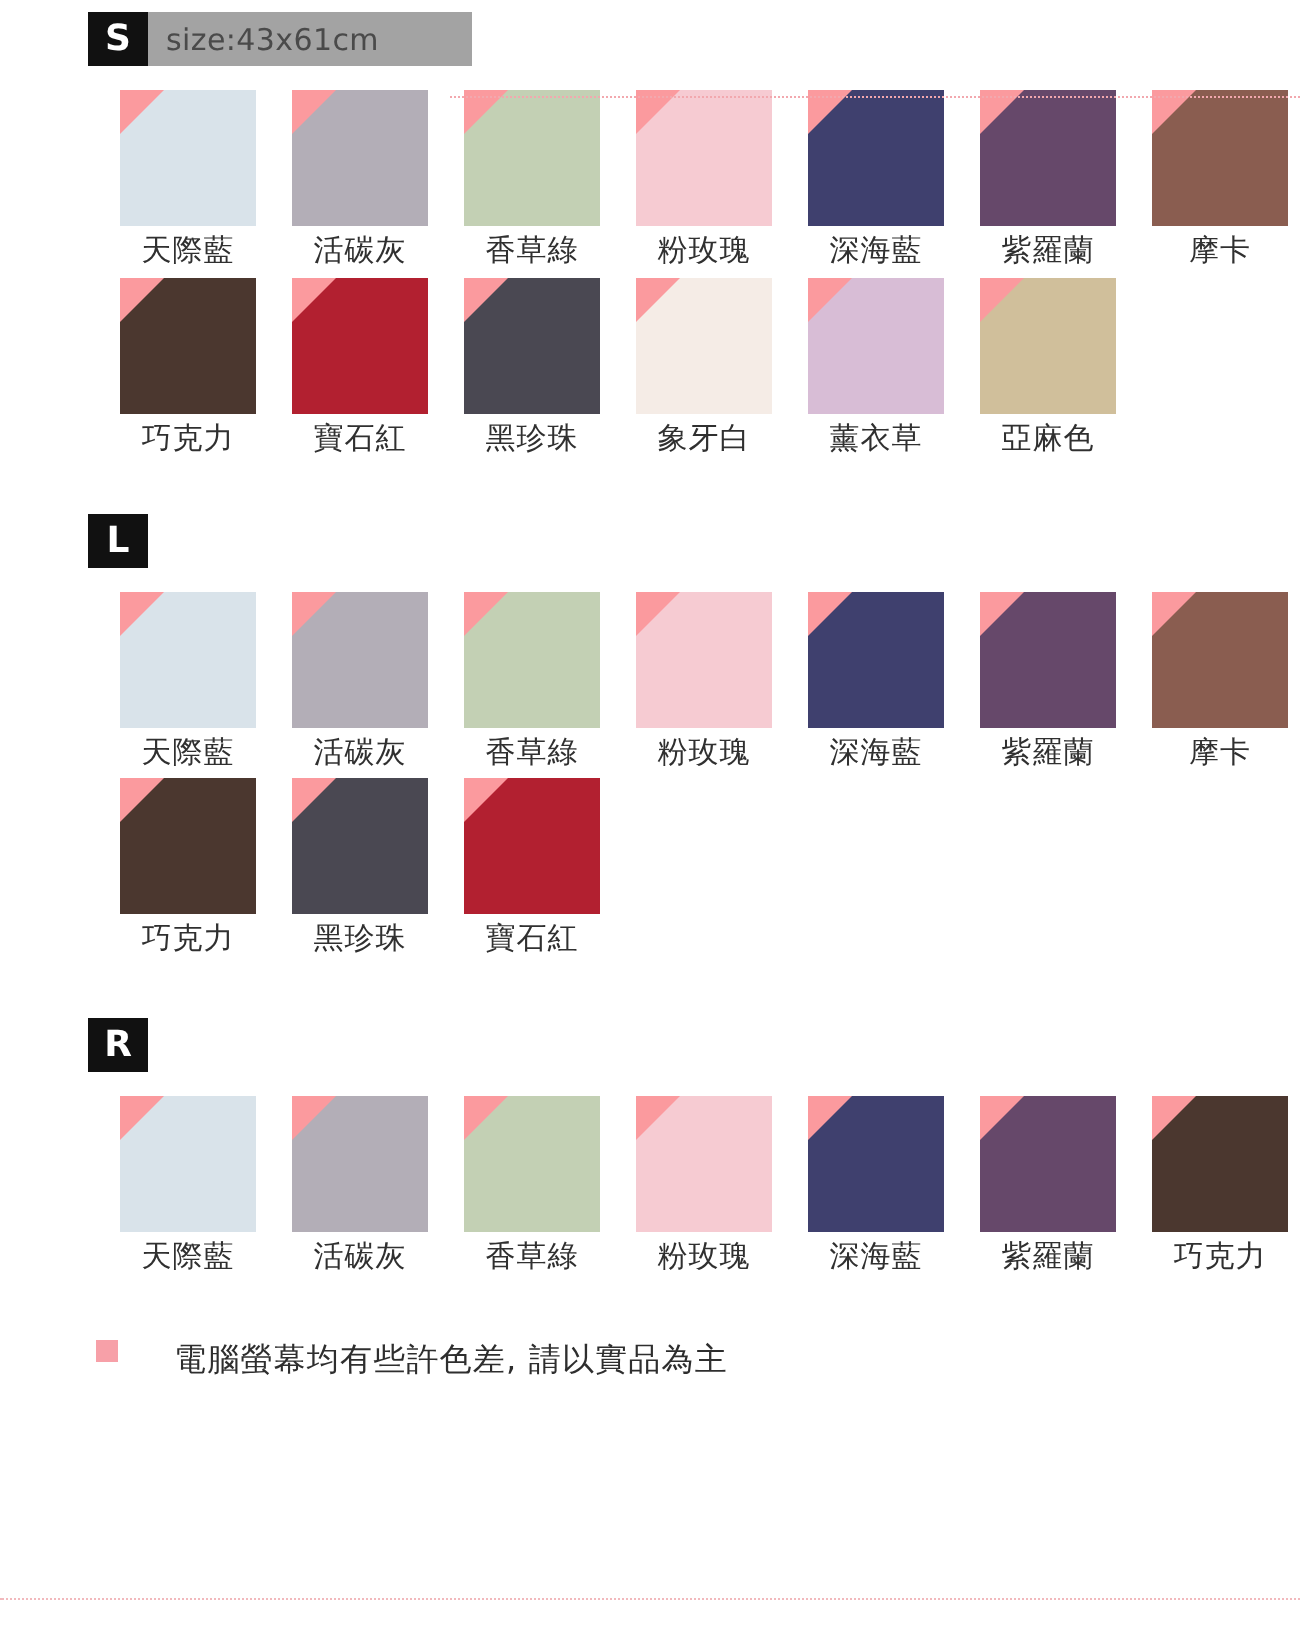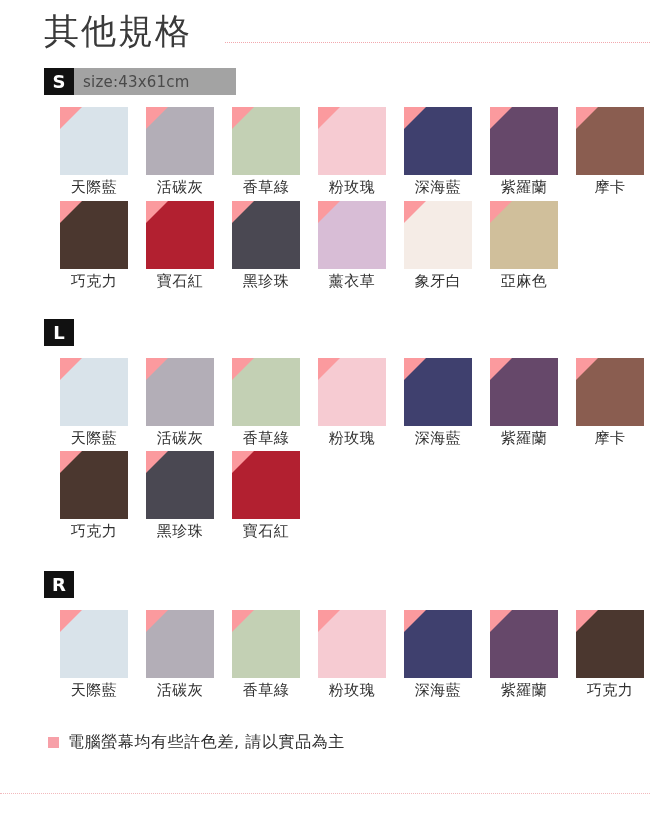--- a/index.html
+++ b/index.html
@@ -120,23 +120,23 @@
   }
 
   .section { margin-bottom: 6px; }
   .section-s { margin-top: 4px; }
   .section-l { margin-top: 28px; }
   .section-r { margin-top: 30px; }
 
   
   .footer-note {
     display: flex;
-    align-items: center;
     margin-left: 48px;
     margin-top: 32px;
+    gap: 19px;
   }
   .footer-bullet {
     width: 11px;
     height: 11px;
     background: #f7a0a8;
     margin-right: 9px;
     flex: 0 0 11px;
   }
   .footer-text {
     font-size: 16px;
@@ -150,23 +150,20 @@
     right: 0;
     top: 793px;
     border-top: 1.5px dotted #f2b9bd;
   }
 </style>
 </head>
 <body>
 
 <div class="page">
 
-  <div class="title-row">
-    <div class="title-text">其他規格</div>
-  </div>
   <div class="title-rule"></div>
 
   <div id="sections-host">
       <div class="section section-s">
         <div class="size-banner">
           <div class="size-badge">S</div>
           <div class="size-label">size:43x61cm</div>
         </div>
         <div class="swatch-row">
           <div class="swatch-cell">
@@ -205,26 +202,26 @@
           </div>
           <div class="swatch-cell">
             <div class="swatch-chip" style="background: rgb(178, 32, 48);"></div>
             <div class="swatch-name">寶石紅</div>
           </div>
           <div class="swatch-cell">
             <div class="swatch-chip" style="background: rgb(74, 72, 82);"></div>
             <div class="swatch-name">黑珍珠</div>
           </div>
           <div class="swatch-cell">
+            <div class="swatch-chip" style="background: rgb(245, 236, 230);"></div>
+            <div class="swatch-name">象牙白</div>
+          </div>
+          <div class="swatch-cell">
             <div class="swatch-chip" style="background: rgb(216, 189, 214);"></div>
             <div class="swatch-name">薰衣草</div>
-          </div>
-          <div class="swatch-cell">
-            <div class="swatch-chip" style="background: rgb(245, 236, 230);"></div>
-            <div class="swatch-name">象牙白</div>
           </div>
           <div class="swatch-cell">
             <div class="swatch-chip" style="background: rgb(208, 191, 155);"></div>
             <div class="swatch-name">亞麻色</div>
           </div>
         </div>
       </div>
       <div class="section section-l">
         <div class="size-banner">
           <div class="size-badge">L</div>

